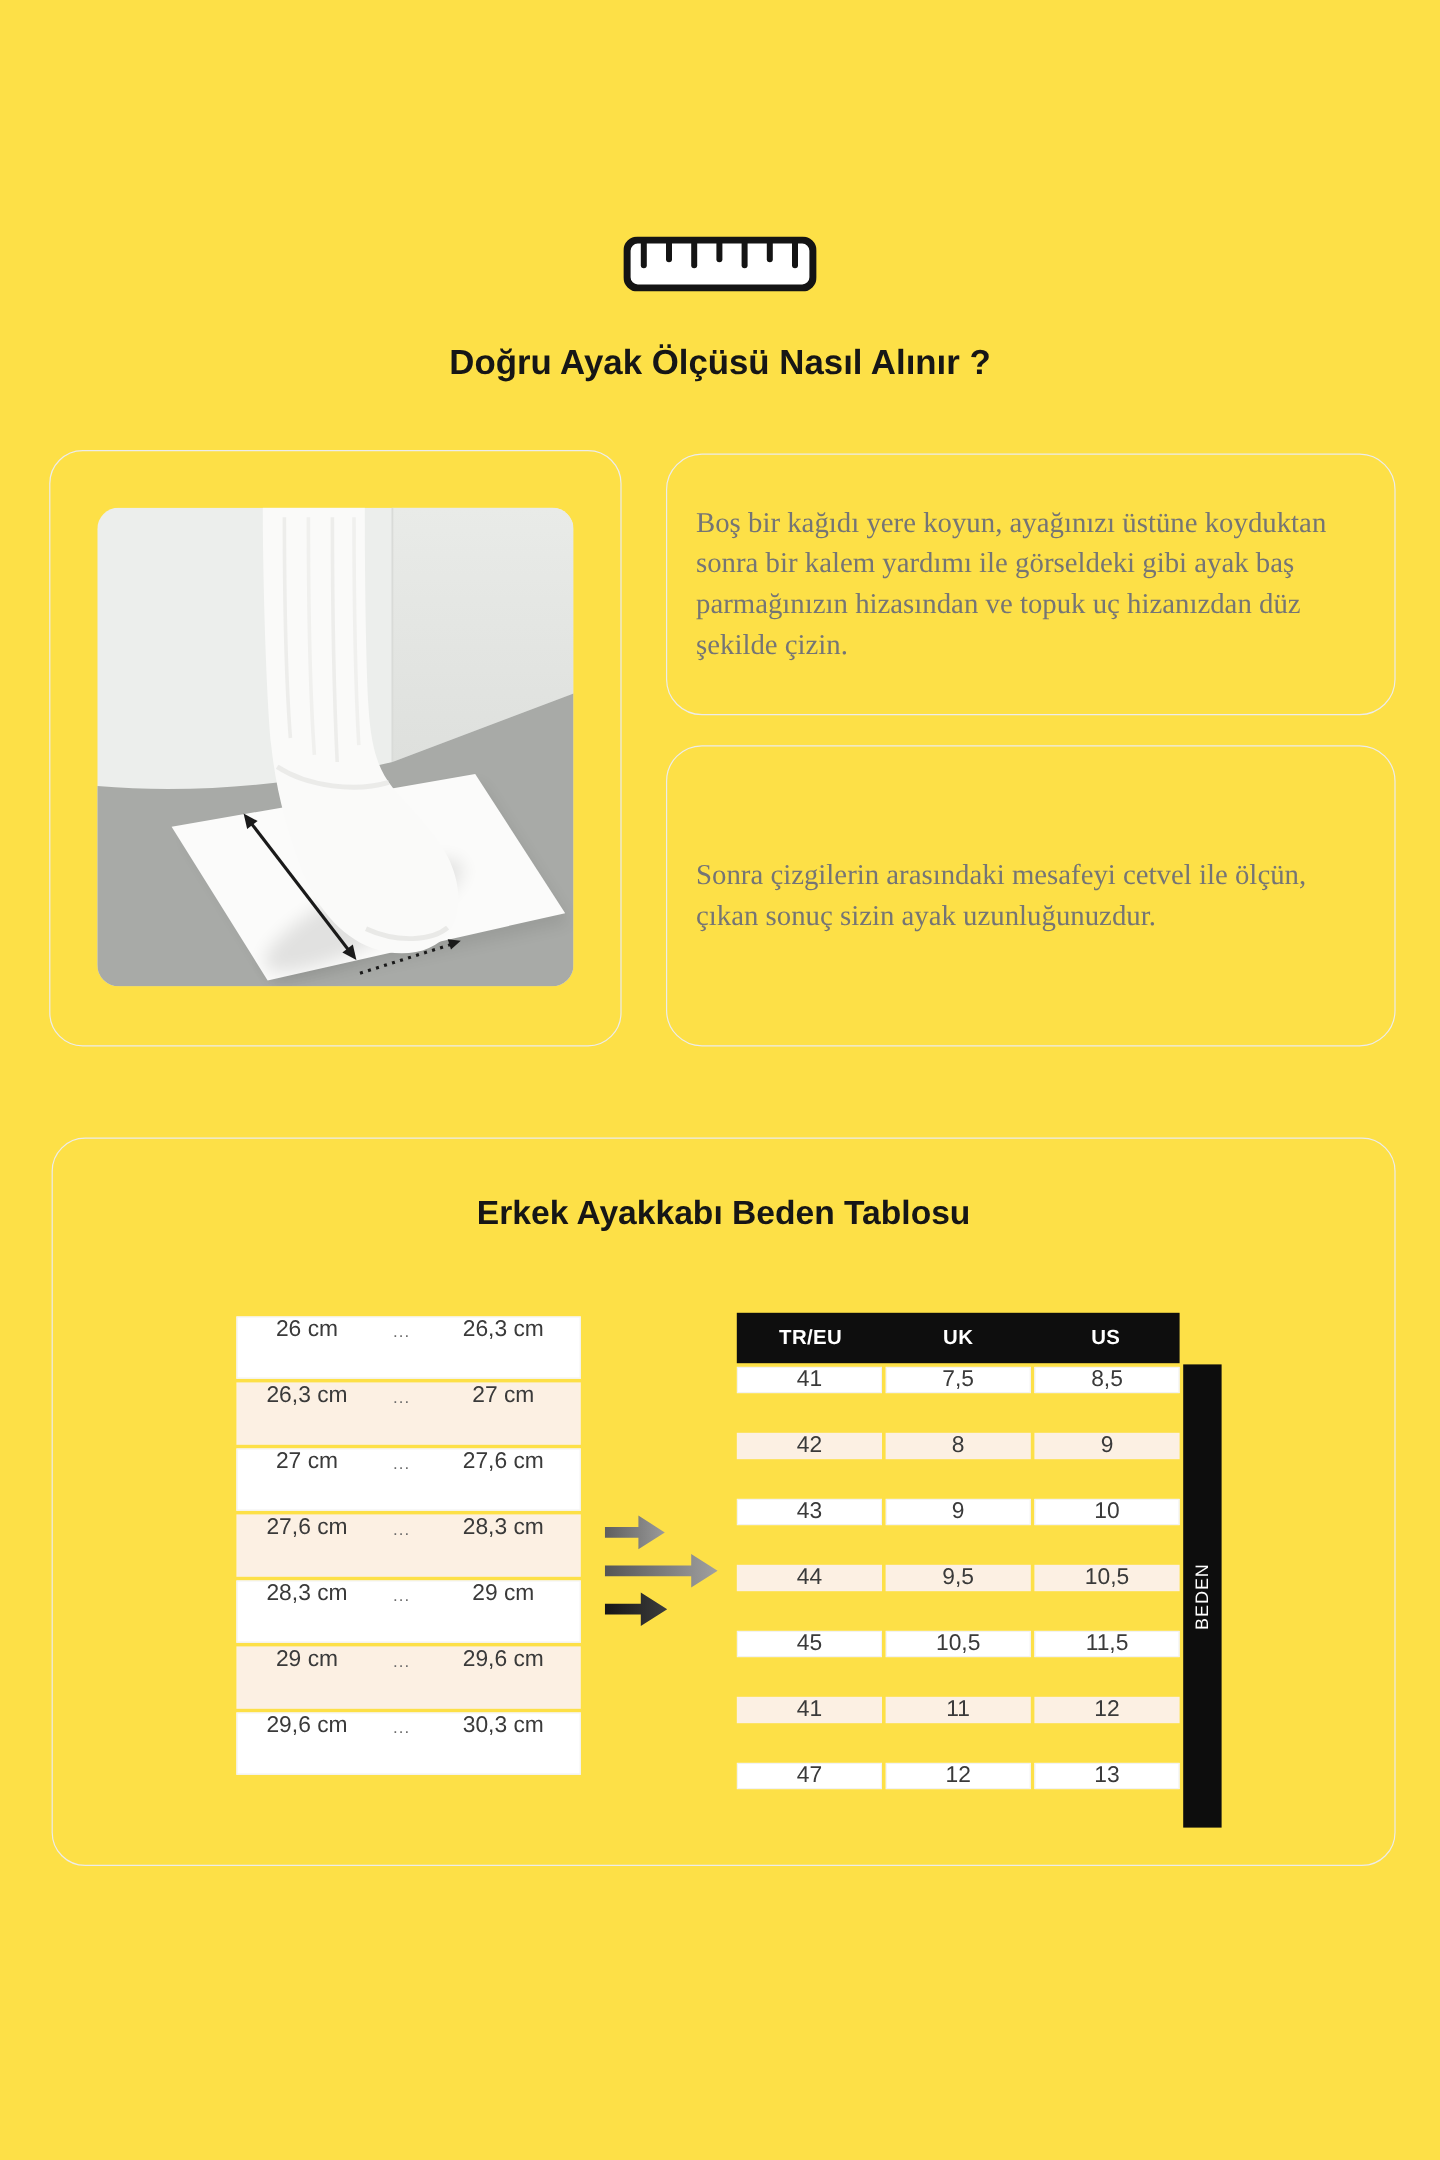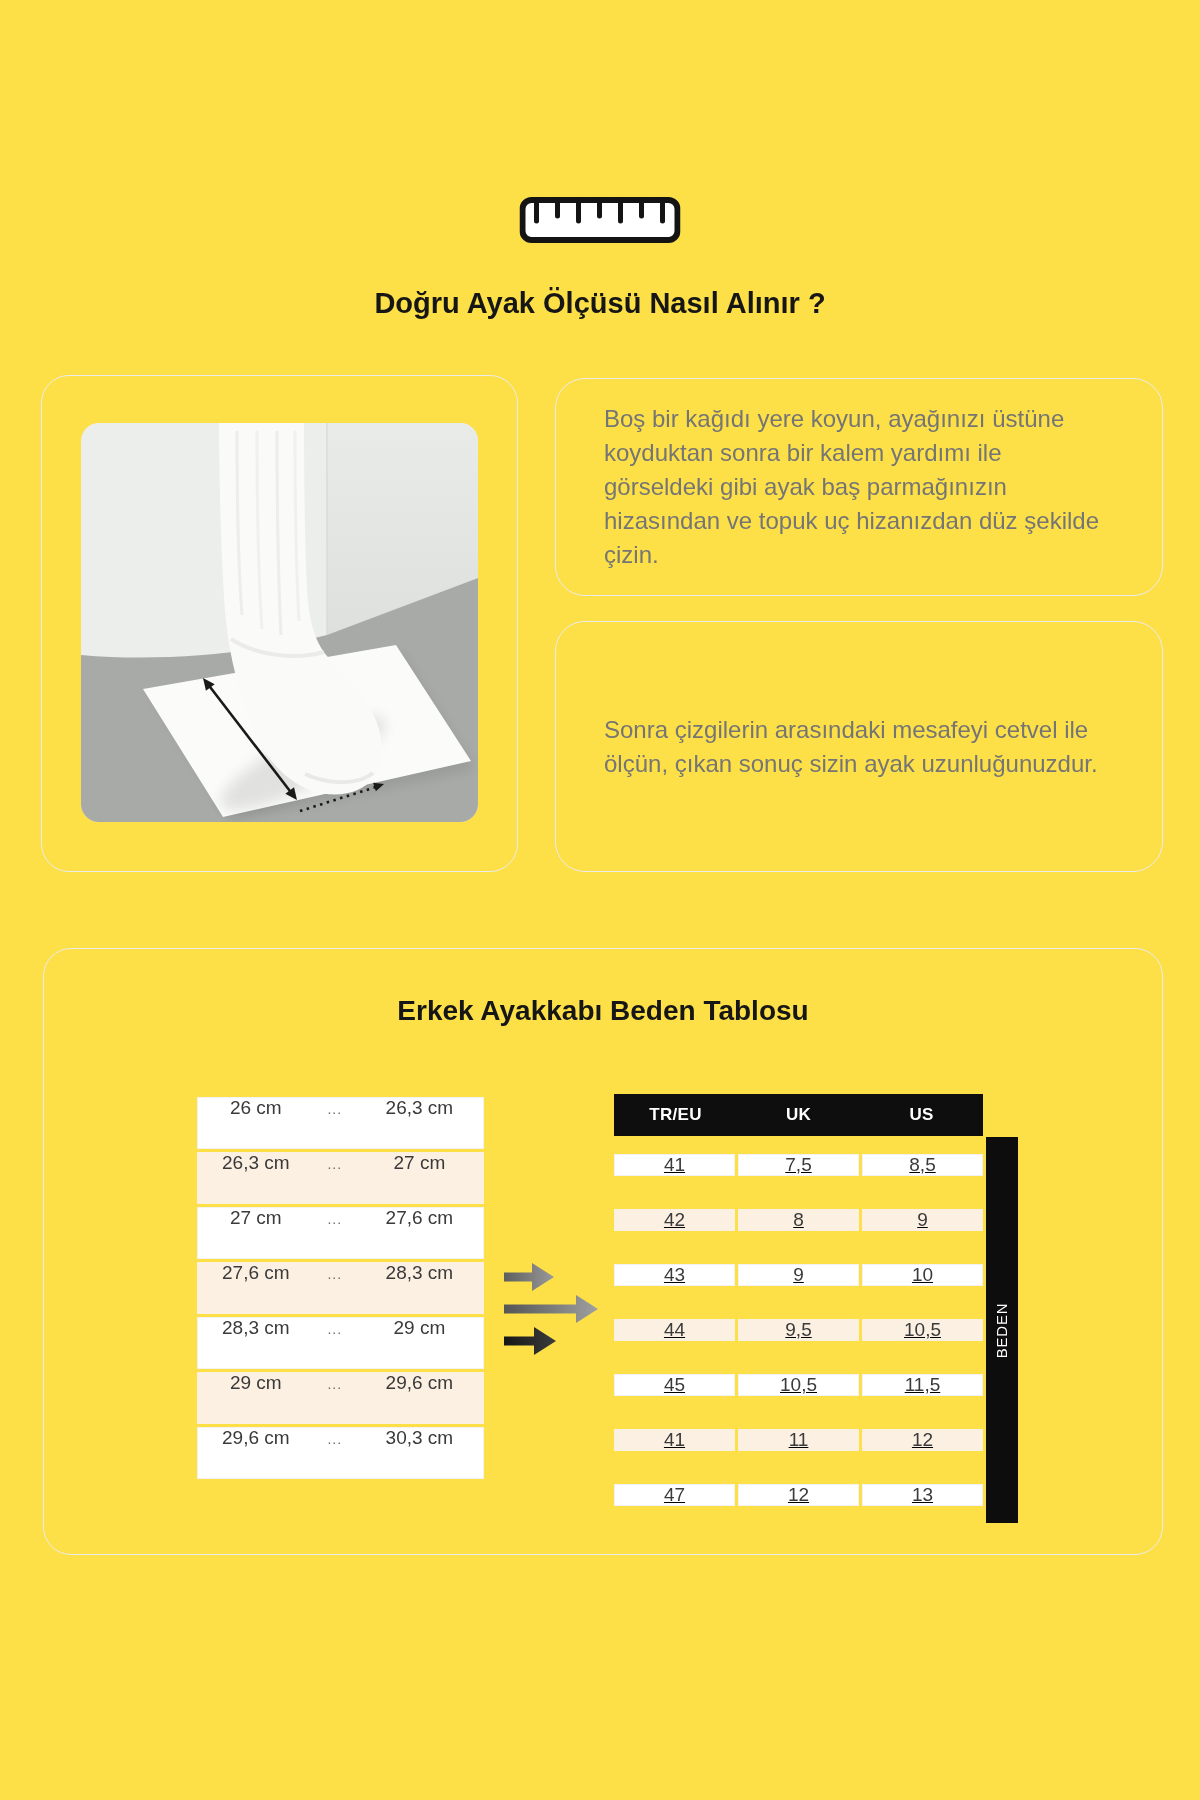--- a/index.html
+++ b/index.html
@@ -11,21 +11,21 @@
 
   
   .main-title{position:absolute;top:284px;left:0;width:100%;text-align:center;
     font-size:29px;font-weight:700;color:#161616;line-height:38px;margin:0;}
 
   
   .howto-row{position:absolute;top:375px;left:41px;width:1122px;height:497px;display:flex;gap:37px;}
   .photo-card{width:477px;height:497px;border:1px solid #ececec;border-radius:28px;box-sizing:border-box;flex:none;}
   .photo-frame{margin:47px auto 0;width:397px;height:399px;border-radius:18px;overflow:hidden;}
   .howto-texts{flex:1;display:flex;flex-direction:column;gap:25px;padding-top:3px;box-sizing:border-box;}
-  .text-card{border:1px solid #ececec;border-radius:30px;box-sizing:border-box;padding:0 48px;display:flex;align-items:center;}
+  .text-card{border:1px solid #ececec;border-radius:30px;box-sizing:border-box;padding:0 24px;display:flex;align-items:center;font-family:Liberation Serif, serif;}
   .text-card.first{height:218px;}
   .text-card.second{flex:1;}
   .text-card p{margin:0;font-size:24px;line-height:34px;color:#757575;}
 
   
   .size-card{position:absolute;top:948px;left:43px;width:1120px;height:607px;
     border:1px solid #ececec;border-radius:28px;box-sizing:border-box;}
   .size-title{margin:0;position:absolute;top:45px;left:0;width:100%;text-align:center;
     font-size:28px;font-weight:700;color:#161616;line-height:34px;}
   .tables-area{position:absolute;top:145px;left:0;width:100%;height:435px;}
@@ -39,21 +39,21 @@
   
   .cm-table{position:absolute;left:153px;top:0;width:287px;}
   .cm-table .rows .row:nth-child(odd){background:#ffffff;box-shadow:inset 0 0 0 1px #f2f2f2;}
   .cm-table .rows .row:nth-child(even){background:#fcf0e3;}
   .c-from{width:41%;text-align:center;font-size:19px;font-weight:500;color:#3a3a3a;}
   .c-dots{width:14%;text-align:center;font-size:14px;color:#6b6b6b;letter-spacing:1px;padding-top:4px;box-sizing:border-box;}
   .c-to{width:45%;text-align:center;font-size:19px;font-weight:500;color:#3a3a3a;}
 
   
   .size-table{position:absolute;left:570px;top:0;width:369px;}
-  .size-table .rows .row{align-items:center;text-decoration:underline;}
+  .size-table .rows .row{align-items:flex-start;}
   .s-cell{flex:1;margin-left:3px;display:flex;align-items:center;justify-content:center;
     font-size:19px;font-weight:500;color:#3a3a3a;}
   .s-cell:first-child{margin-left:0;}
   .size-table .rows .row:nth-child(odd) .s-cell{background:#ffffff;box-shadow:inset 0 0 0 1px #f2f2f2;}
   .size-table .rows .row:nth-child(even) .s-cell{background:#fcf0e3;}
 
   
   .beden-bar{position:absolute;left:942px;top:43px;width:32px;height:386px;background:#0d0d0d;
     display:flex;align-items:center;justify-content:center;}
   .beden-bar span{transform:rotate(-90deg);white-space:nowrap;color:#fff;font-size:15px;

